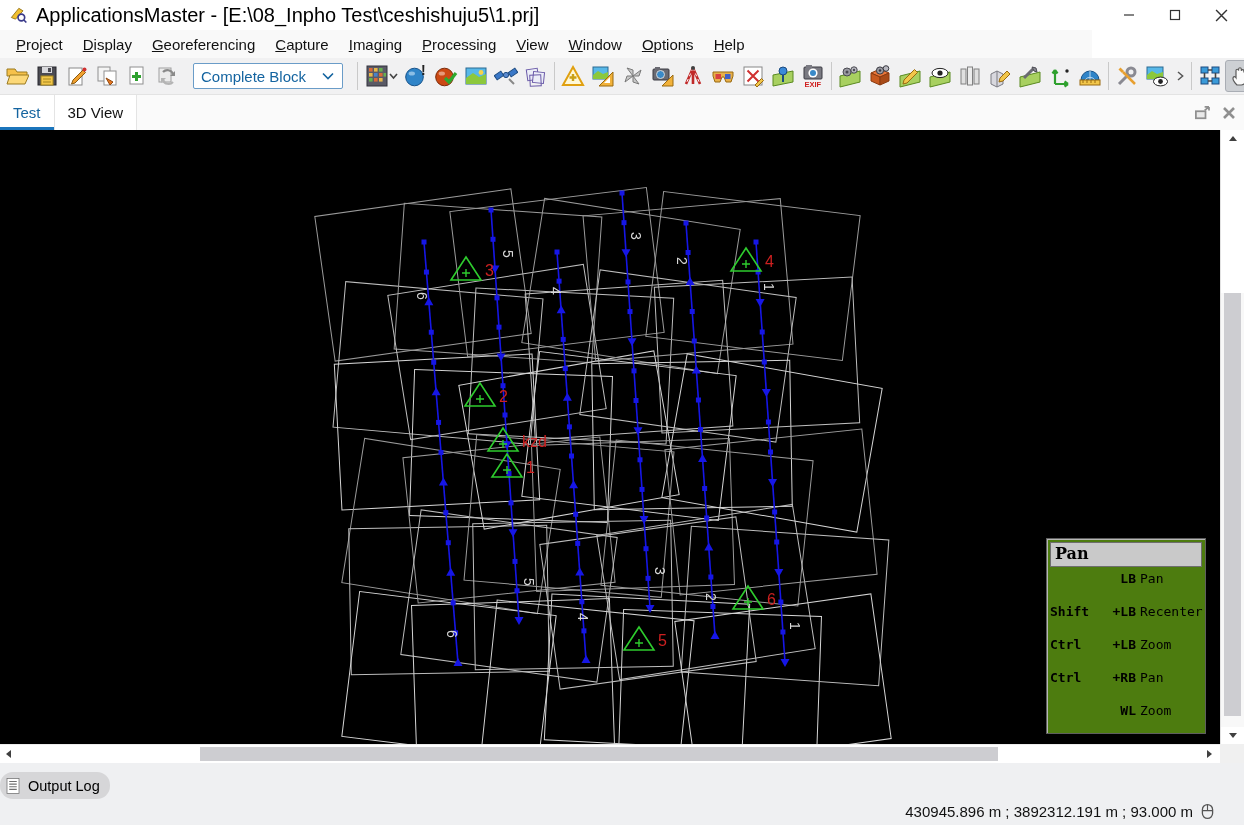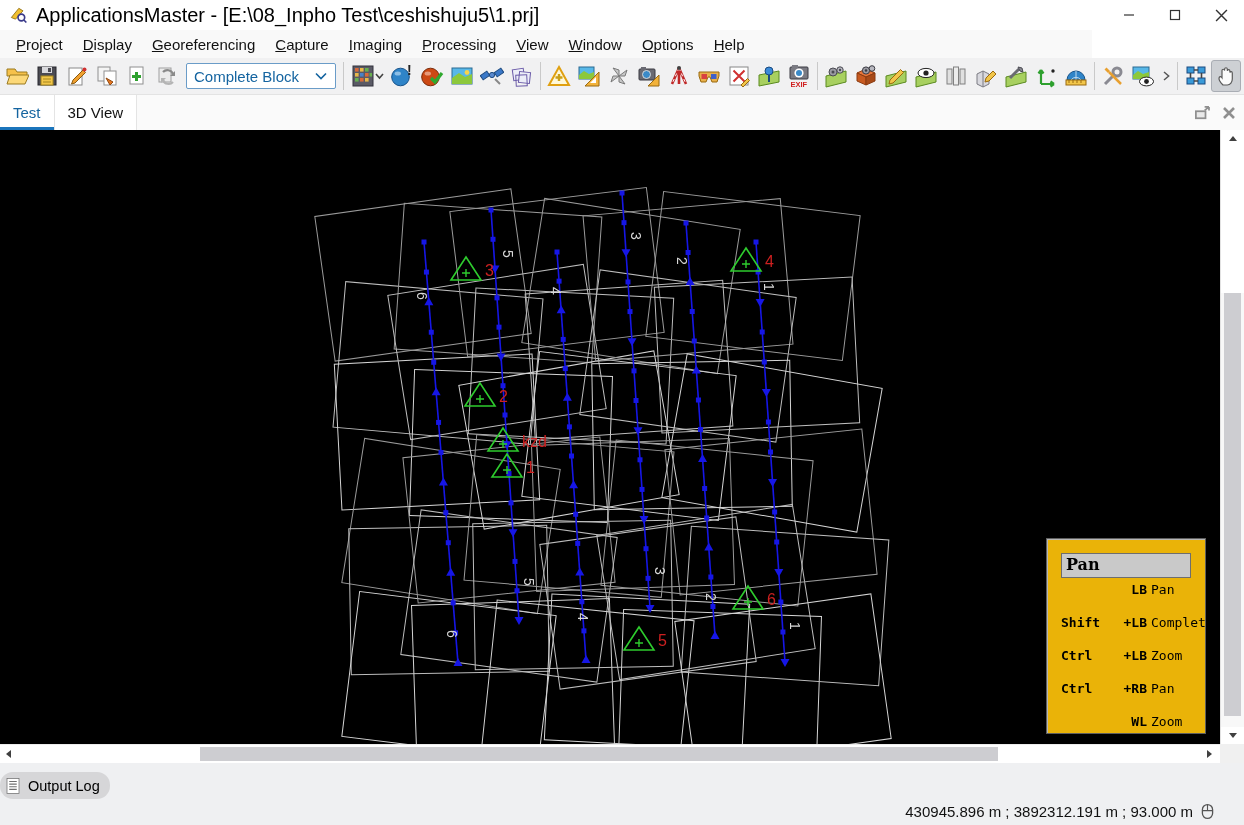--- a/index.html
+++ b/index.html
@@ -18,34 +18,34 @@
   .menu-item { padding:4px 10px; font-size:15px; color:#111; white-space:nowrap; }
   .menu-item u { text-decoration:underline; }
 
   
   .toolbar { position:absolute; left:0; top:58px; width:1244px; height:37px; background:#f1f1f2; display:flex; align-items:center; padding-left:2px; border-bottom:1px solid #e3e3e3; }
   .tb-btn { width:30px; height:32px; display:flex; align-items:center; justify-content:center; border-radius:3px; flex:0 0 auto; }
   .tb-btn.wide { width:40px; }
   .tb-btn.narrow { width:16px; }
   .tb-btn.selected { background:#cdd0d4; border:1px solid #a9adb4; }
   .tb-sep { width:1px; height:28px; background:#c9c9c9; margin:0 3px; flex:0 0 auto; }
-  .combo { height:26px; width:150px; background:#fff; border:1px solid #6a9cc8; border-radius:2px; display:flex; align-items:center; margin:0 4px; flex:0 0 auto; }
+  .combo { height:26px; width:150px; background:#fff; border:1px solid #6a9cc8; border-radius:2px; display:flex; align-items:center; margin:0 11px; flex:0 0 auto; }
   .combo-value { color:#1464a0; font-size:15px; padding-left:7px; flex:1; white-space:nowrap; overflow:hidden; }
   .combo-arrow { width:20px; flex:0 0 auto; }
 
   
   .tabbar { position:absolute; left:0; top:95px; width:1244px; height:35px; background:#fafafa; display:flex; align-items:stretch; }
   .tab { padding:0 13px; display:flex; align-items:center; font-size:15px; color:#111; background:#fff; border-right:1px solid #e4e4e4; position:relative; }
   .tab.active { color:#1464a0; }
   .tab.active::after { content:""; position:absolute; left:0; right:0; bottom:0; height:3px; background:#1b75bc; }
   .tab-tools { margin-left:auto; display:flex; align-items:center; padding-right:8px; gap:12px; }
 
   
   .viewport { position:absolute; left:0; top:130px; width:1220px; height:614px; background:#000; overflow:hidden; }
-  .pan-legend { position:absolute; left:1046px; top:408px; width:160px; height:196px; background:#eab308; border:1px solid #5f5f5f; box-shadow:inset 1px 1px 0 #b6b6b6; font-family:"DejaVu Sans Mono", monospace; color:#000; padding:14px; }
+  .pan-legend { position:absolute; left:1046px; top:408px; width:160px; height:196px; background:#4d7c0f; border:1px solid #5f5f5f; box-shadow:inset 1px 1px 0 #b6b6b6; font-family:"DejaVu Sans Mono", monospace; color:#000; padding:3px; }
   .pl-title { height:25px; background:#c9c9c9; border:1px solid #6e6e6e; font-family:"DejaVu Serif", serif; font-weight:bold; font-size:16px; padding:1px 0 0 4px; margin-bottom:4px; }
   .pl-grid { display:grid; grid-template-columns:40px 46px 1fr; font-size:13px; line-height:16px; row-gap:17px; }
   .pl-mod { font-weight:bold; word-break:break-all; }
   .pl-btn { font-weight:bold; text-align:right; }
   .pl-act { padding-left:4px; }
 
   
   .vscroll { position:absolute; left:1220px; top:130px; width:24px; height:614px; background:#f8f8f8; border-left:1px solid #e2e2e2; }
   .vscroll .arrow { position:absolute; left:0; width:23px; height:17px; background:#fff; display:flex; align-items:center; justify-content:center; }
   .vscroll .arrow.up { top:0; }
@@ -617,21 +617,21 @@
       </svg>
     </div>
   <div class="pan-legend">
     <div class="pl-title">Pan</div>
     <div class="pl-grid" id="pl-grid">
         <div class="pl-mod"></div>
         <div class="pl-btn">LB</div>
         <div class="pl-act">Pan</div>
         <div class="pl-mod">Shift</div>
         <div class="pl-btn">+LB</div>
-        <div class="pl-act">Complete</div>
+        <div class="pl-act">Recenter</div>
         <div class="pl-mod">Ctrl</div>
         <div class="pl-btn">+LB</div>
         <div class="pl-act">Zoom</div>
         <div class="pl-mod">Ctrl</div>
         <div class="pl-btn">+RB</div>
         <div class="pl-act">Pan</div>
         <div class="pl-mod"></div>
         <div class="pl-btn">WL</div>
         <div class="pl-act">Zoom</div>
       </div>

